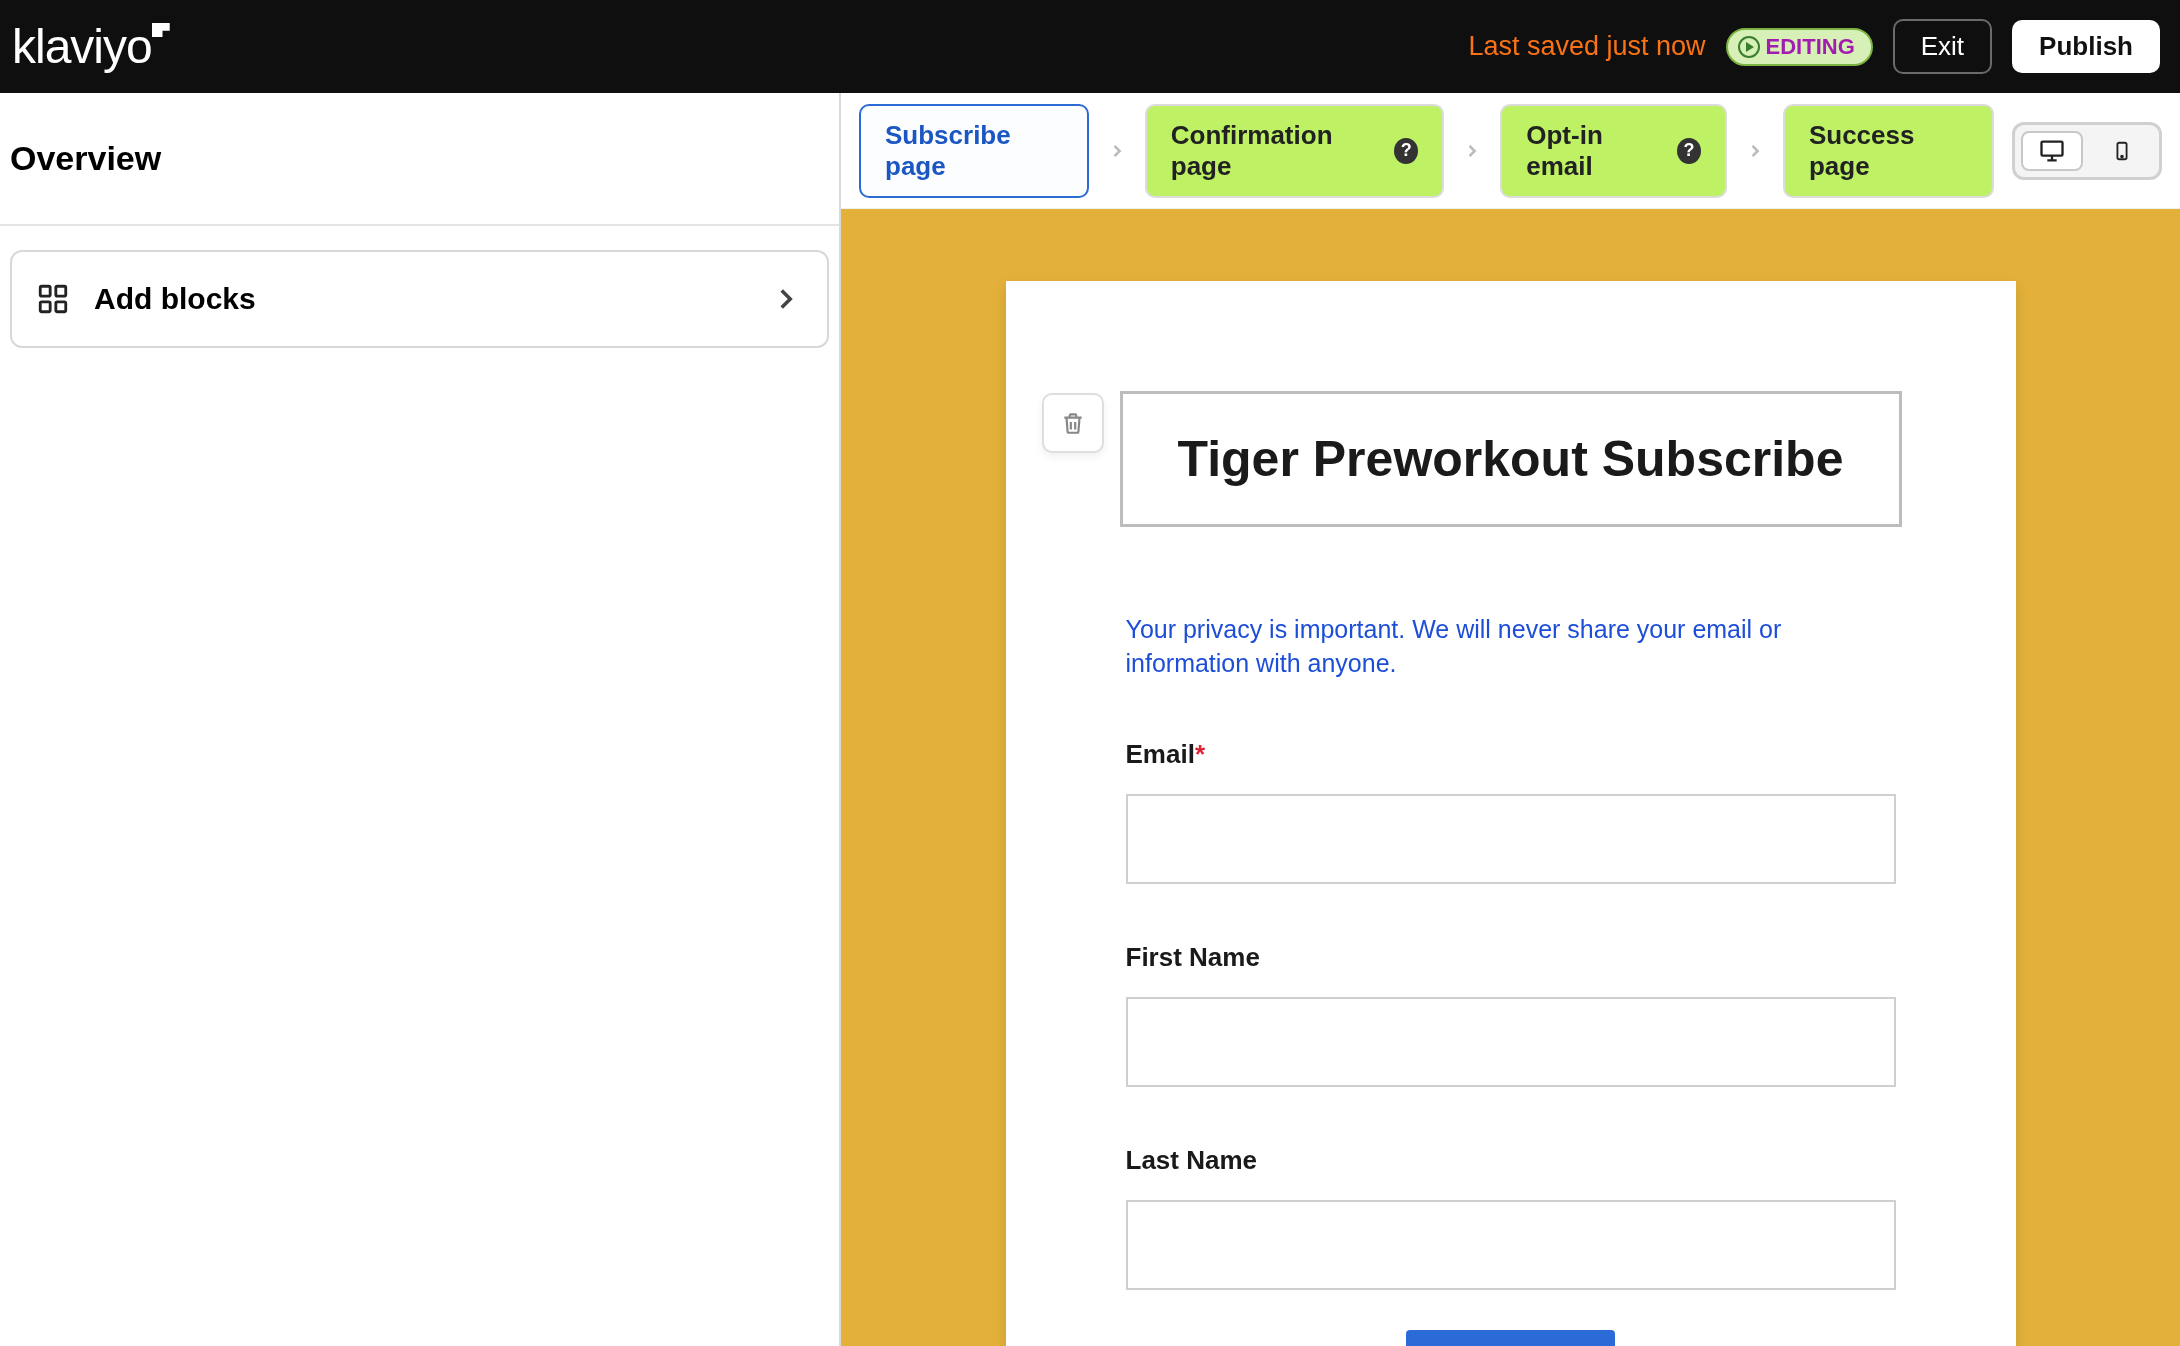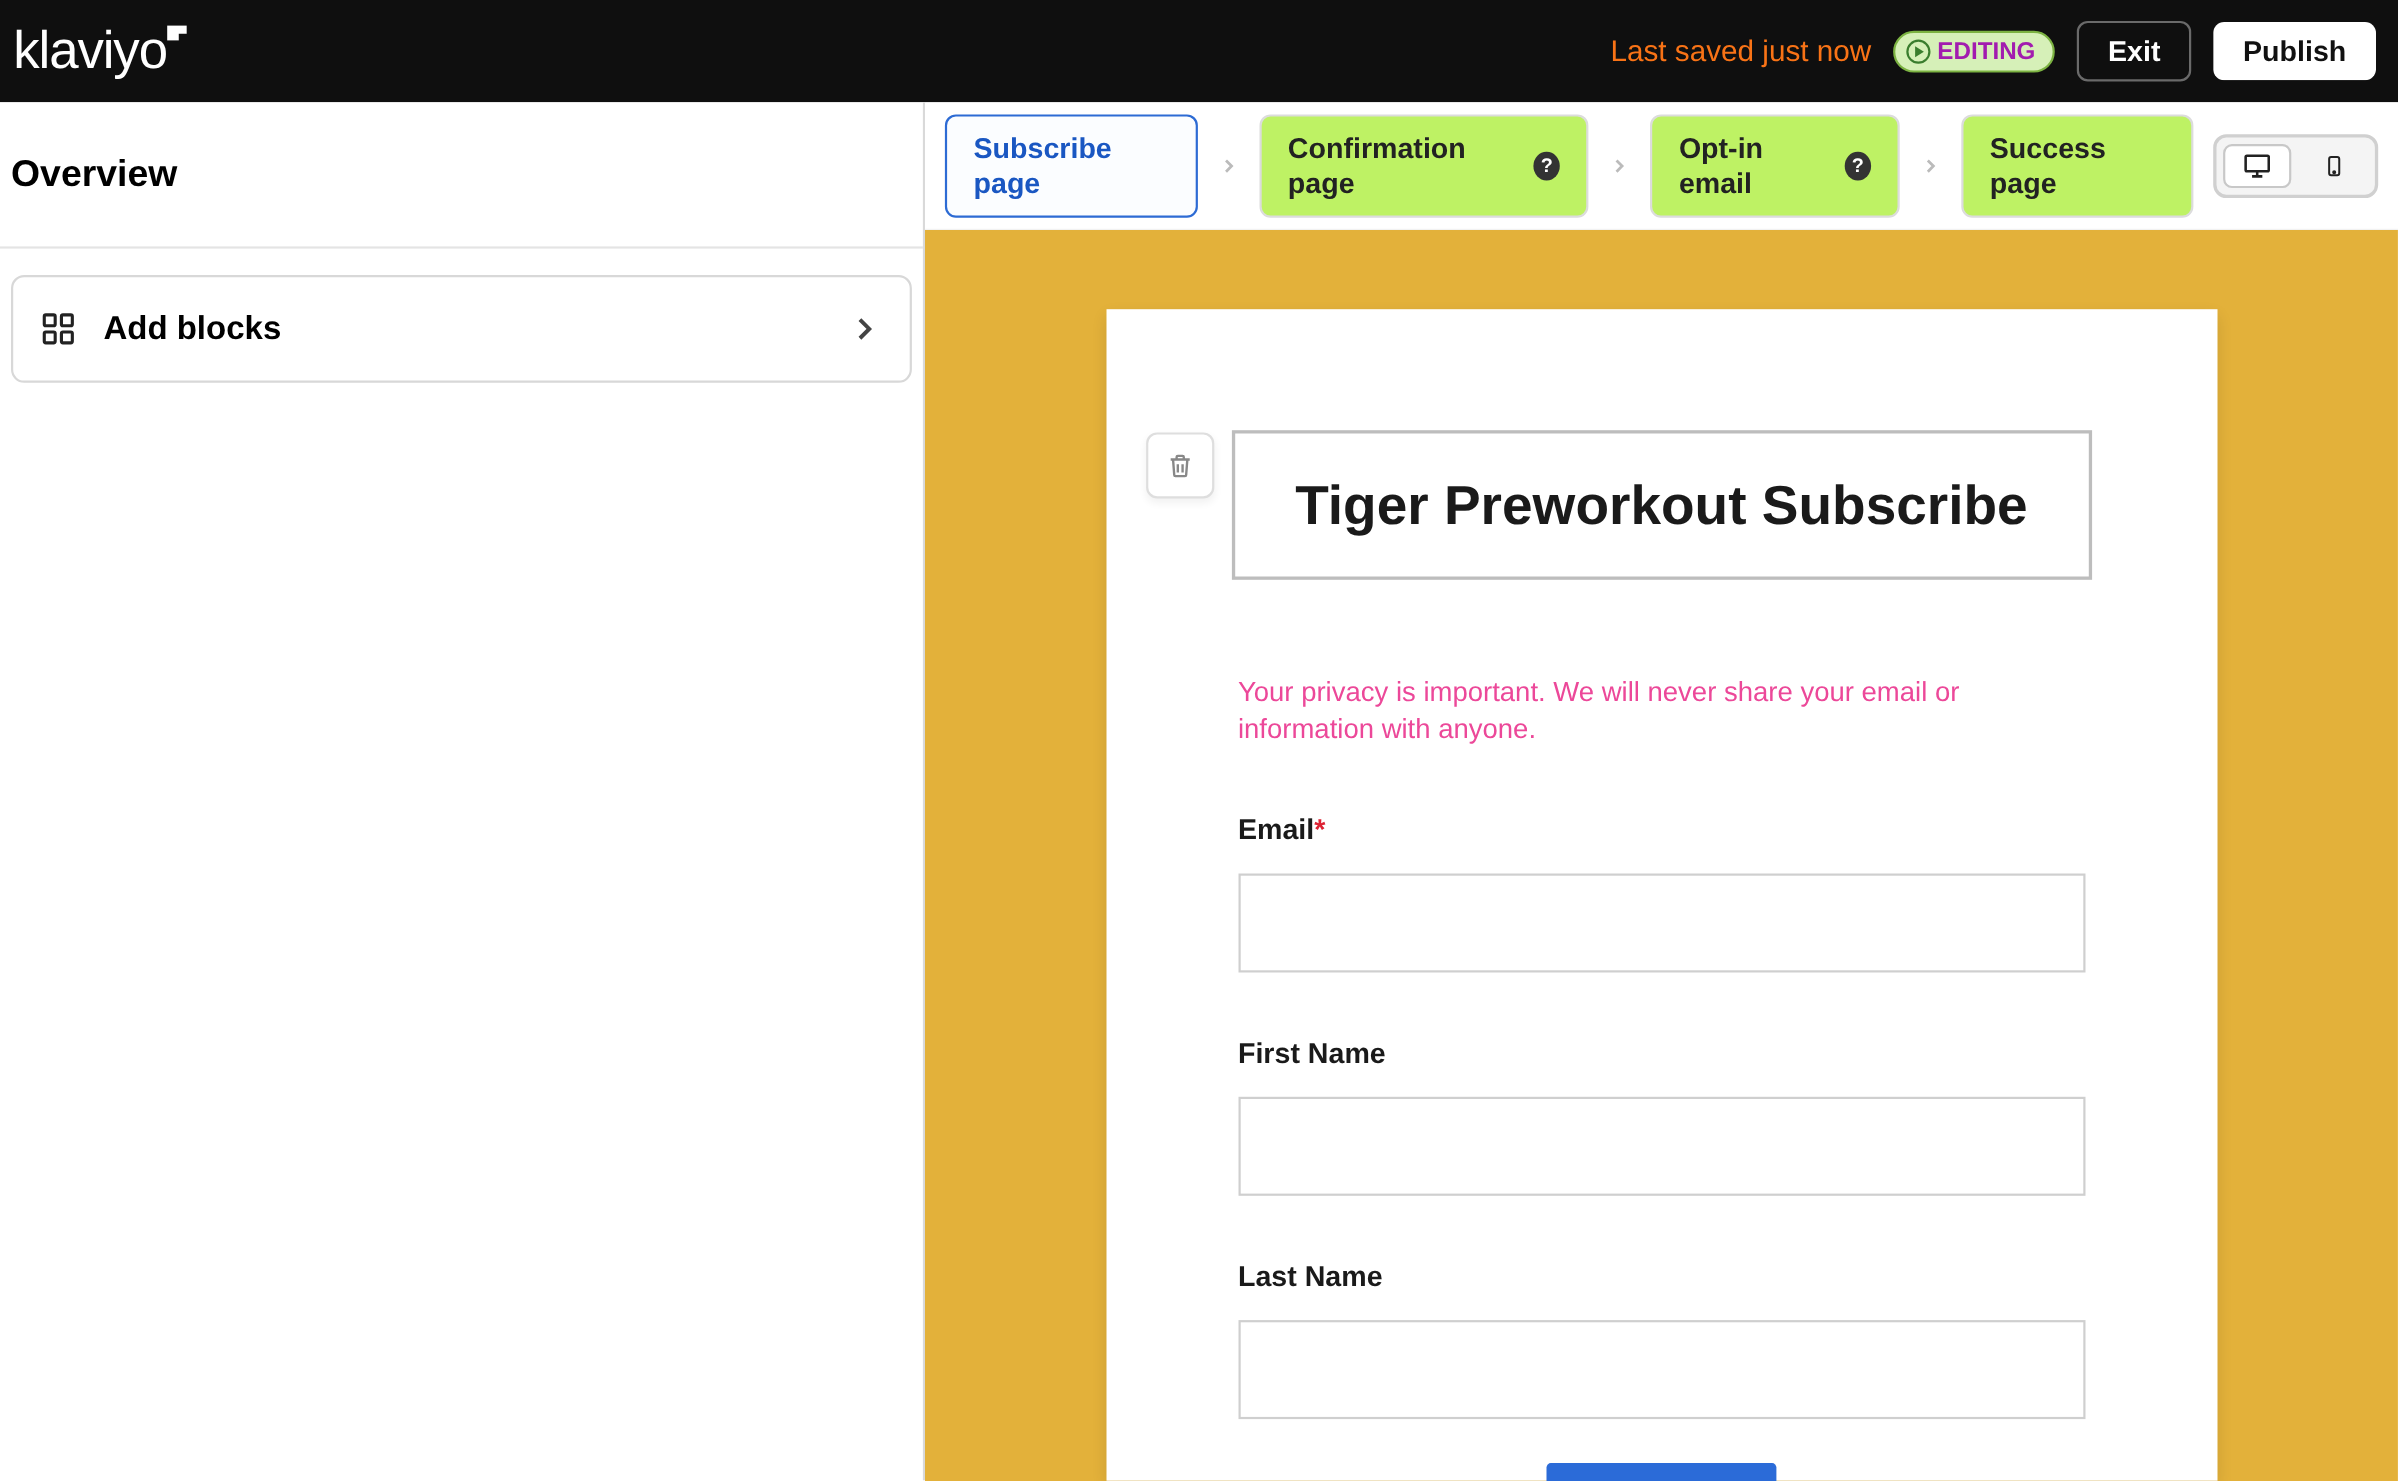--- a/index.html
+++ b/index.html
@@ -51,21 +51,21 @@
     content:""; display:block; width:0; height:0;
     border-left:8px solid #3a7d2d; border-top:5px solid transparent; border-bottom:5px solid transparent;
     margin-left:2px;
   }
   .btn {
     font-size: 26px;
     padding: 10px 26px;
     border-radius: 10px;
     border: 1px solid transparent;
     cursor: pointer;
-    font-weight: 700;
+    font-weight: 400;
   }
   .btn-exit { background: #0f0f0f; color: #fff; border: 2px solid #6a6a6a; }
   .btn-publish { background: #fff; color: #111; font-weight: 600; }
 
   
   .main { flex: 1; display: flex; min-height: 0; }
 
   
   .sidebar {
     width: 841px;
@@ -169,21 +169,21 @@
     font-size: 50px;
     font-weight: 800;
     font-family: Arial, Helvetica, sans-serif;
     color:#1a1a1a;
     margin-left: -6px;
     margin-right: -6px;
   }
   .privacy {
     margin-top: 86px;
     font-size: 25px;
-    color: #ec4899;
+    color: #1d4ed8;
     line-height: 1.35;
     font-family: Arial, Helvetica, sans-serif;
   }
   .field { margin-top: 58px; }
   .field-label { font-size: 26px; font-weight: 700; font-family: Arial, sans-serif; color:#1a1a1a; }
   .req { color: #d23; }
   .field input {
     width: 100%;
     margin-top: 24px;
     height: 90px;

